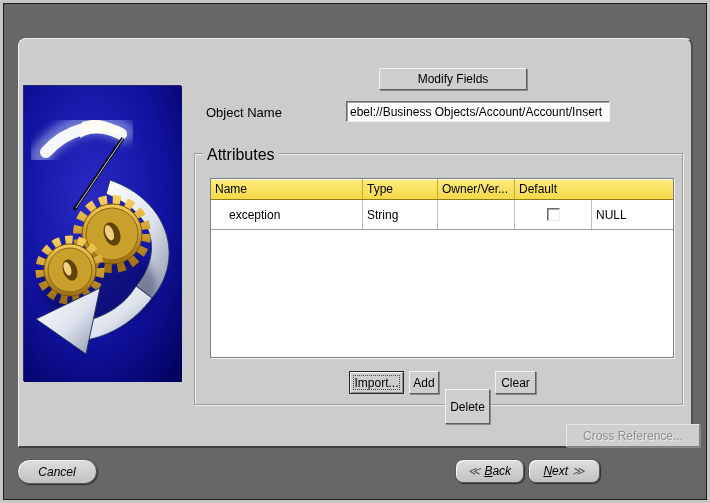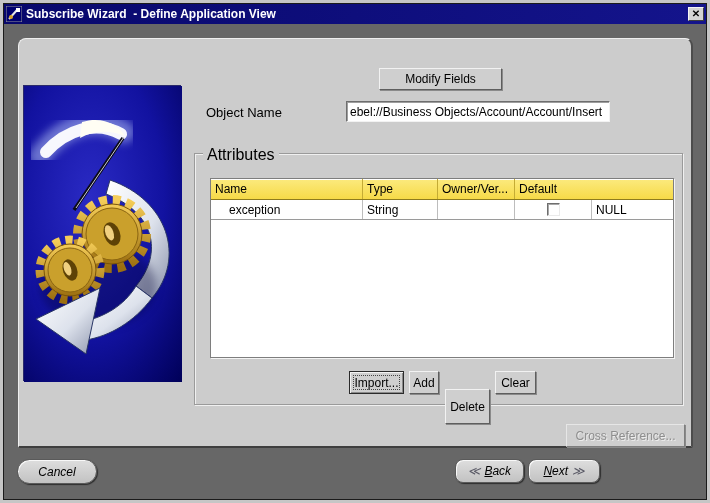--- a/index.html
+++ b/index.html
@@ -65,21 +65,21 @@
     position:absolute;left:15px;top:24px;width:464px;height:180px;
     background:#fff;border:1px solid #7e7e7e;box-shadow:1px 1px 0 #f4f4f4;
     overflow:hidden;
   }
   .attr-header{display:flex;height:21px;background:linear-gradient(180deg,#fcea7e 0%,#f6da48 100%);
     box-shadow:inset 0 1px 0 #fff;border-bottom:1px solid #8d7b1e;}
   .attr-header .hcell{
     padding:3px 4px;font-size:12px;color:#000;border-right:1px solid #c4ab34;
     overflow:hidden;white-space:nowrap;
   }
-  .attr-row{display:flex;height:20px;border-bottom:1px solid #9a9a9a;}
+  .attr-row{display:flex;height:30px;border-bottom:1px solid #9a9a9a;}
   .attr-row .cell{
     padding:3px 4px;font-size:12px;border-right:1px solid #bdbdbd;
     overflow:hidden;white-space:nowrap;display:flex;align-items:center;
   }
   .c-name{width:152px;} .c-type{width:75px;} .c-owner{width:77px;} .c-array{width:77px;justify-content:center;} .c-default{flex:1;border-right:none !important;}
   .cell.c-name{padding-left:18px;}
   .checkbox{
     width:13px;height:13px;background:#fff;
     border:1px solid;border-color:#6e6e6e #eaeaea #eaeaea #6e6e6e;
     box-shadow:inset 1px 1px 0 #a8a8a8;
@@ -98,31 +98,20 @@
   .rbtn.btn-disabled{background:#cdcdcd;box-shadow:inset 1px 1px 0 #f0f0f0;}
   .u{text-decoration:underline;}
   .chev{color:#5a5a66;font-size:12px;}
 </style>
 </head>
 <body>
 
 <div class="window">
   <div class="inner">
 
-    <div class="titlebar">
-      <svg class="win-icon" viewBox="0 0 16 16">
-        <rect x="0" y="0" width="16" height="16" fill="#00006e"></rect>
-        <rect x="0" y="0" width="16" height="16" fill="none" stroke="#9a9a9a"></rect>
-        <line x1="3" y1="13" x2="11" y2="4" stroke="#e8e8e8" stroke-width="2"></line>
-        <rect x="10" y="2" width="4" height="4" fill="#ffffff"></rect>
-        <circle cx="5" cy="11" r="2" fill="#d8a427"></circle>
-      </svg>
-      <span class="title">Subscribe Wizard  - Define Application View</span>
-      <div class="close-btn">✕</div>
-    </div>
 
     <div class="panel">
 
       <div class="wizard-image">
         <svg width="158" height="296" viewBox="0 0 158 296">
           <defs>
             <radialGradient id="bgblue" cx="42%" cy="38%" r="85%">
               <stop offset="0%" stop-color="#2a2ac4"></stop>
               <stop offset="55%" stop-color="#1212a0"></stop>
               <stop offset="100%" stop-color="#000058"></stop>
@@ -169,21 +158,21 @@
             <circle r="22" fill="none" stroke="#8a6410" stroke-width="1"></circle>
             <ellipse rx="7" ry="11" transform="rotate(-20)" fill="#5e4206"></ellipse>
             <ellipse rx="3.5" ry="7" transform="rotate(-20) translate(-2,-2)" fill="#f0d080"></ellipse>
           </g>
 
           <path d="M128,212 C110,236 86,250 62,254 L58,236 C80,231 100,220 112,200 Z" fill="url(#silver)" stroke="#2a3666" stroke-width="1"></path>
           <polygon points="12,233 76,202 62,268" fill="url(#silver)" stroke="#2a3666" stroke-width="1"></polygon>
         </svg>
       </div>
 
-      <div class="btn" style="left:360px;top:29px;width:123px;height:22px;text-align:right;">
+      <div class="btn" style="left:360px;top:29px;width:148px;height:22px;text-align:right;">
         <span>Modify Fields</span>
       </div>
 
       <span class="label" style="left:187px;top:66px;">Object Name</span>
       <input class="text-field" style="left: 327px; top: 62px; width: 264px;" value="ebel://Business Objects/Account/Account/Insert">
 
       <div class="groupbox">
         <span class="groupbox-legend">Attributes</span>
 
         <div class="attr-table">
@@ -212,21 +201,21 @@
           <span>Add</span>
         </div>
         <div class="btn" style="left:250px;top:235px;width:45px;height:35px;">
           <span>Delete</span>
         </div>
         <div class="btn" style="left:300px;top:217px;width:41px;height:23px;">
           <span>Clear</span>
         </div>
       </div>
 
-      <div class="btn btn-disabled" style="left:547px;top:385px;width:119px;height:23px;">
+      <div class="btn btn-disabled" style="left:547px;top:385px;width:134px;height:23px;">
         <span>Cross Reference...</span>
       </div>
     </div>
 
     <div class="rbtn r-pill" style="left:13px;top:455px;width:80px;height:25px;">
       <span>Cancel</span>
     </div>
 
     <div class="rbtn r-soft" style="left:451px;top:455px;width:69px;">
       <span class="chev">≪</span>

